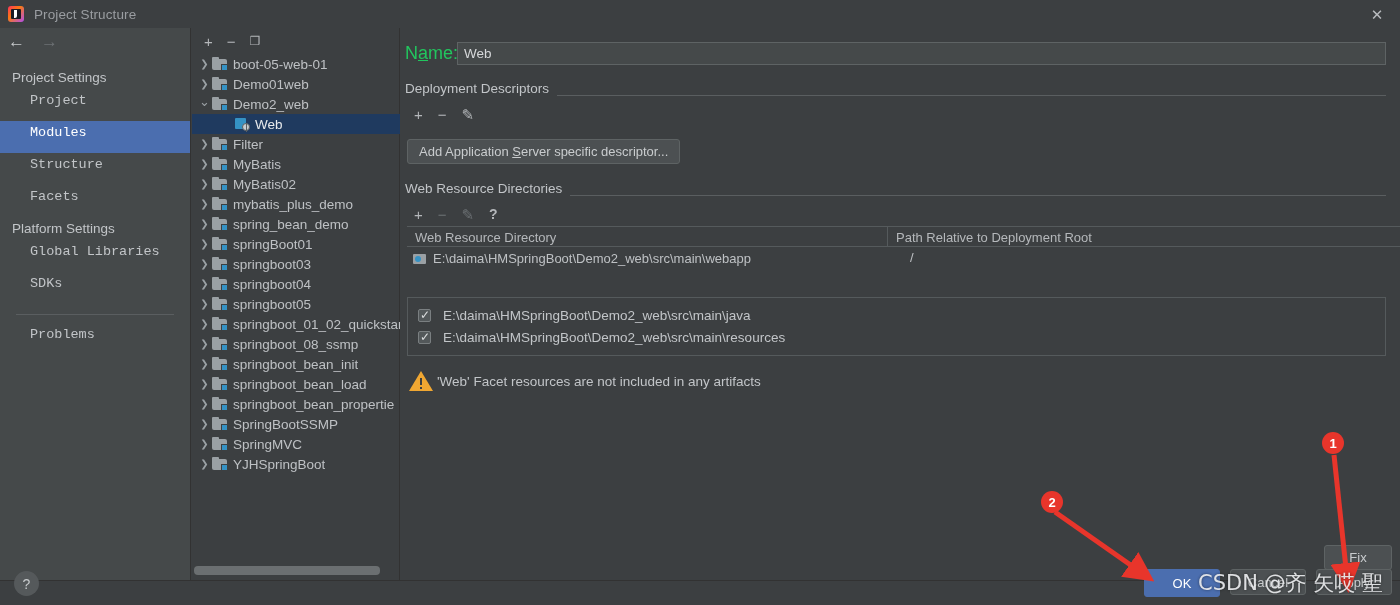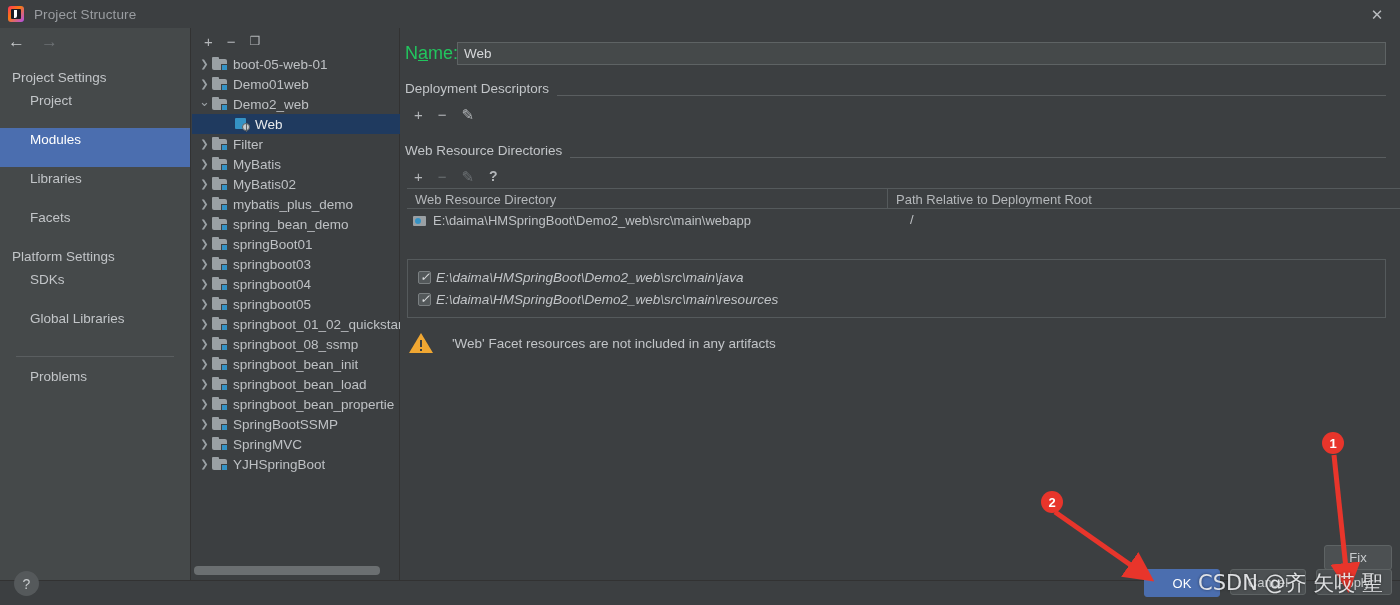--- a/index.html
+++ b/index.html
@@ -48,21 +48,21 @@
   }
   .nav-row { height: 26px; display: flex; align-items: center; padding-left: 8px; gap: 16px; }
   .nav-arrow { font-size: 17px; line-height: 1; color: #c8cbcd; }
   .nav-arrow.dim { color: #6c7174; }
 
   .side-list { margin-top: 12px; }
   .side-group {
     font-size: 13.5px; color: #c2c5c8; padding: 3px 0 3px 12px; line-height: 17px;
   }
   .side-item {
-    font-size: 13.5px; color: #c2c5c8; padding: 3px 0 19px 30px; line-height: 17px;
+    font-size: 13.5px; color: #c2c5c8; padding: 3px 0 12px 30px; line-height: 17px; font-family: Liberation Mono, monospace;
   }
   .side-item.selected { background: #4b6eaf; color: #ffffff; }
   .side-sep { height: 1px; background: #5a5e60; margin: 10px 16px 8px 16px; }
 
   
   .tree-panel {
     position: absolute; left: 192px; top: 28px; width: 208px; height: 552px;
     background: #3c3f41; border-right: 1px solid #323232;
   }
   .tree-toolbar { height: 26px; display: flex; align-items: center; gap: 14px; padding-left: 12px; }
@@ -177,32 +177,32 @@
     font-size: 13px; height: 25px; padding: 0 11px; border-radius: 3px;
     font-family: "Liberation Sans", sans-serif; line-height: 23px;
   }
   .btn u { text-decoration: underline; }
   .btn-asd { margin: 13px 0 0 6px; }
 
   .src-box {
     margin: 7px 14px 0 6px; border: 1px solid #555a5c; background: #3c3f41;
     padding: 6px 0 7px 0;
   }
-  .src-row { display: flex; align-items: center; gap: 5px; height: 22px; padding-left: 10px; font-style: italic; }
+  .src-row { display: flex; align-items: center; gap: 12px; height: 22px; padding-left: 10px; }
   .cbx {
     width: 13px; height: 13px; background: #53585a; border: 1px solid #7a7f81;
     border-radius: 2px; position: relative; flex: none;
   }
   .cbx::after {
     content: "✓"; position: absolute; left: 1px; top: -3px;
     font-size: 12px; color: #d8dadc; line-height: 16px;
   }
   .src-txt { font-size: 13.5px; color: #c2c5c8; }
 
-  .warn-row { display: flex; align-items: center; gap: 19px; margin: 14px 0 0 8px; }
+  .warn-row { display: flex; align-items: center; gap: 4px; margin: 14px 0 0 8px; }
   .warn-ic { width: 24px; height: 22px; position: relative; flex: none; }
   .warn-ic .tri {
     position: absolute; left: 0; top: 1px; width: 0; height: 0;
     border-left: 12px solid transparent; border-right: 12px solid transparent;
     border-bottom: 20px solid #f0a732;
   }
   .warn-ic .bang {
     position: absolute; left: 11px; top: 8px; width: 2px; height: 7px;
     background: #3c3f41;
   }
@@ -264,25 +264,25 @@
 
   <div class="sidebar">
     <div class="nav-row">
       <span class="nav-arrow">←</span>
       <span class="nav-arrow dim">→</span>
     </div>
     <div class="side-list">
       <div class="side-group">Project Settings</div>
       <div class="side-item">Project</div>
       <div class="side-item selected">Modules</div>
-      <div class="side-item">Libraries</div>
+      <div class="side-item">Structure</div>
       <div class="side-item">Facets</div>
       <div class="side-group">Platform Settings</div>
+      <div class="side-item">Global Libraries</div>
       <div class="side-item">SDKs</div>
-      <div class="side-item">Global Libraries</div>
       <div class="side-sep"></div>
       <div class="side-item">Problems</div>
     </div>
   </div>
 
   <div class="tree-panel">
     <div class="tree-toolbar">
       <span class="tb-ic">+</span>
       <span class="tb-ic">−</span>
       <span class="tb-ic copy">❐</span>
@@ -492,20 +492,21 @@
     <div class="sect-head">
       <span class="sect-title">Deployment Descriptors</span>
       <span class="sect-rule"></span>
     </div>
     <div class="tbl-toolbar">
       <span class="ic">+</span>
       <span class="ic">−</span>
       <span class="ic">✎</span>
     </div>
 
+    <button class="btn btn-asd">Add Application <u>S</u>erver specific descriptor...</button>
 
     
     <div class="sect-head">
       <span class="sect-title">Web Resource Directories</span>
       <span class="sect-rule"></span>
     </div>
     <div class="tbl-toolbar">
       <span class="ic">+</span>
       <span class="ic dim">−</span>
       <span class="ic dim">✎</span>

